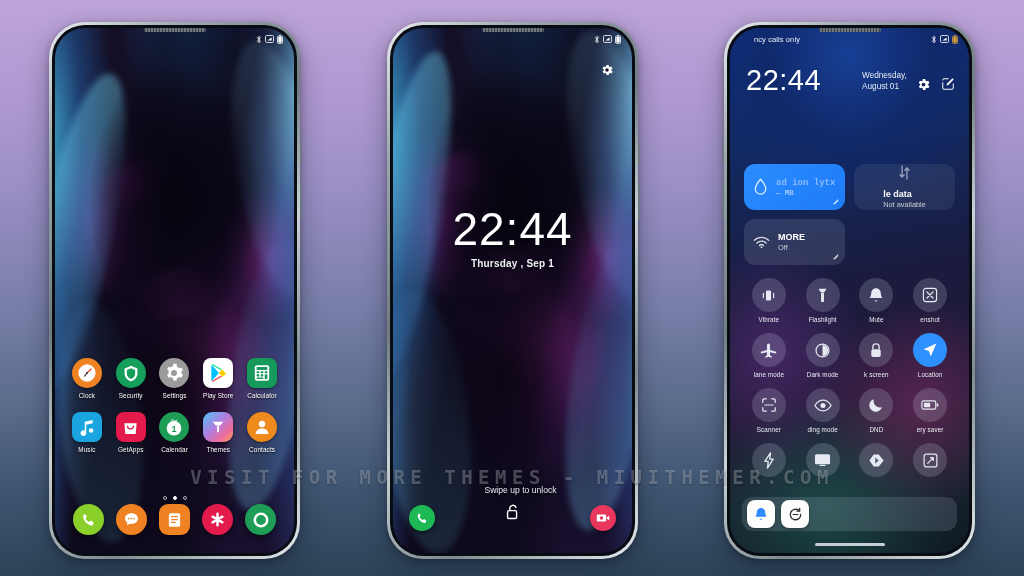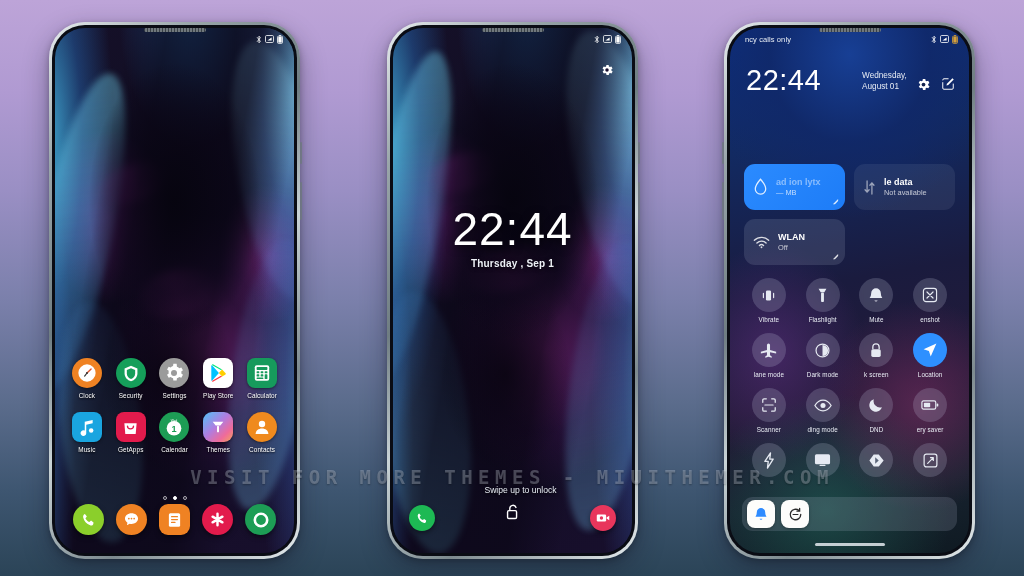--- a/index.html
+++ b/index.html
@@ -71,21 +71,21 @@
       radial-gradient(ellipse 46% 34% at 50% 33%, rgba(6,4,14,.88) 0%, rgba(10,6,22,.55) 52%, transparent 78%),
       radial-gradient(ellipse 38% 26% at 47% 66%, rgba(5,3,12,.72) 0%, transparent 72%),
       linear-gradient(100deg, transparent 0%, transparent 22%, rgba(8,5,18,.55) 34%, rgba(8,5,18,.6) 62%, transparent 78%);
   }
   .streak {
     position:absolute; border-radius:50%; filter:blur(3px); opacity:.72; pointer-events:none;
   }
 
   
   .statusbar {
-    position:absolute; top:0; left:4px; right:0; height:22px;
+    position:absolute; top:0; left:13px; right:0; height:22px;
     display:flex; align-items:center; justify-content:space-between;
     padding:0 11px; z-index:20;
     font-size:7.5px; color:#fff;
   }
   .sb-right { display:flex; align-items:center; gap:3px; }
   .sb-ico { display:block; }
   .sb-text { font-size:7.5px; color:#e9eef5; letter-spacing:.1px; }
 
   
   .weather-widget { position:absolute; top:44px; left:22px; z-index:15; }
@@ -182,23 +182,23 @@
   .cc-date { font-size:8.2px; color:#e7ecf4; line-height:1.3; padding-bottom:2px;margin-left:32px; }
   .cc-head-ics { margin-left:auto; display:flex; gap:10px; align-items:center; padding-bottom:3px; }
 
   .cc-tiles { position:absolute; top:136px; left:14px; right:14px; z-index:16;
     display:grid; grid-template-columns:1fr 1fr; gap:9px; }
   .tile {
     height:46px; border-radius:11px; position:relative;
     display:flex; align-items:center; gap:8px; padding:0 9px;
     overflow:hidden;
   }
-  .tile.on { background:linear-gradient(135deg,#2b8bff 0%,#1d7cf7 100%); }
+  .tile.on { background:linear-gradient(135deg,#2b8bff 0%,#1d7cf7 100%);font-family:Liberation Mono, monospace; }
   .tile.off { background:rgba(150,160,185,.20); }
-  .tile.off.dim { background:rgba(150,160,185,.13); }
+  .tile.off.dim { background:rgba(150,160,185,.13);flex-direction:column; }
   .tile-txt { display:flex; flex-direction:column; gap:1px; }
   .tile-t { font-size:9px; color:#fff; font-weight:600; }
   .tile-s { font-size:7.4px; color:rgba(255,255,255,.72); }
   .tile-arrow { position:absolute; right:6px; bottom:5px; opacity:.85; }
 
   .cc-grid { position:absolute; left:12px; right:12px; top:250px; z-index:16;
     display:grid; grid-template-columns:repeat(4,1fr); row-gap:10px; }
   .qs { display:flex; flex-direction:column; align-items:center; gap:4px; }
   .qs-c {
     width:34px; height:34px; border-radius:50%;
@@ -579,21 +579,21 @@
         <div class="tile off">
           <svg width="17" height="13" viewBox="0 0 20 14">
               <g fill="none" stroke="rgba(255,255,255,.82)" stroke-width="1.6" stroke-linecap="round">
                 <path d="M1.6 4.4a12 12 0 0 1 16.8 0"></path>
                 <path d="M4.6 7.6a7.6 7.6 0 0 1 10.8 0"></path>
                 <path d="M7.6 10.6a3.4 3.4 0 0 1 4.8 0"></path>
               </g>
               <circle cx="10" cy="12.6" r="1.1" fill="rgba(255,255,255,.82)"></circle>
             </svg>
           <span class="tile-txt">
-            <span class="tile-t">WLAN</span>
+            <span class="tile-t">MORE</span>
             <span class="tile-s">Off</span>
           </span>
           <svg class="tile-arrow" width="7" height="7" viewBox="0 0 8 8">
               <path d="M7 1 1 7h2.4L7 3.4z" fill="#fff"></path>
             </svg>
         </div>
       </div>
 
       <div class="cc-grid">
 

